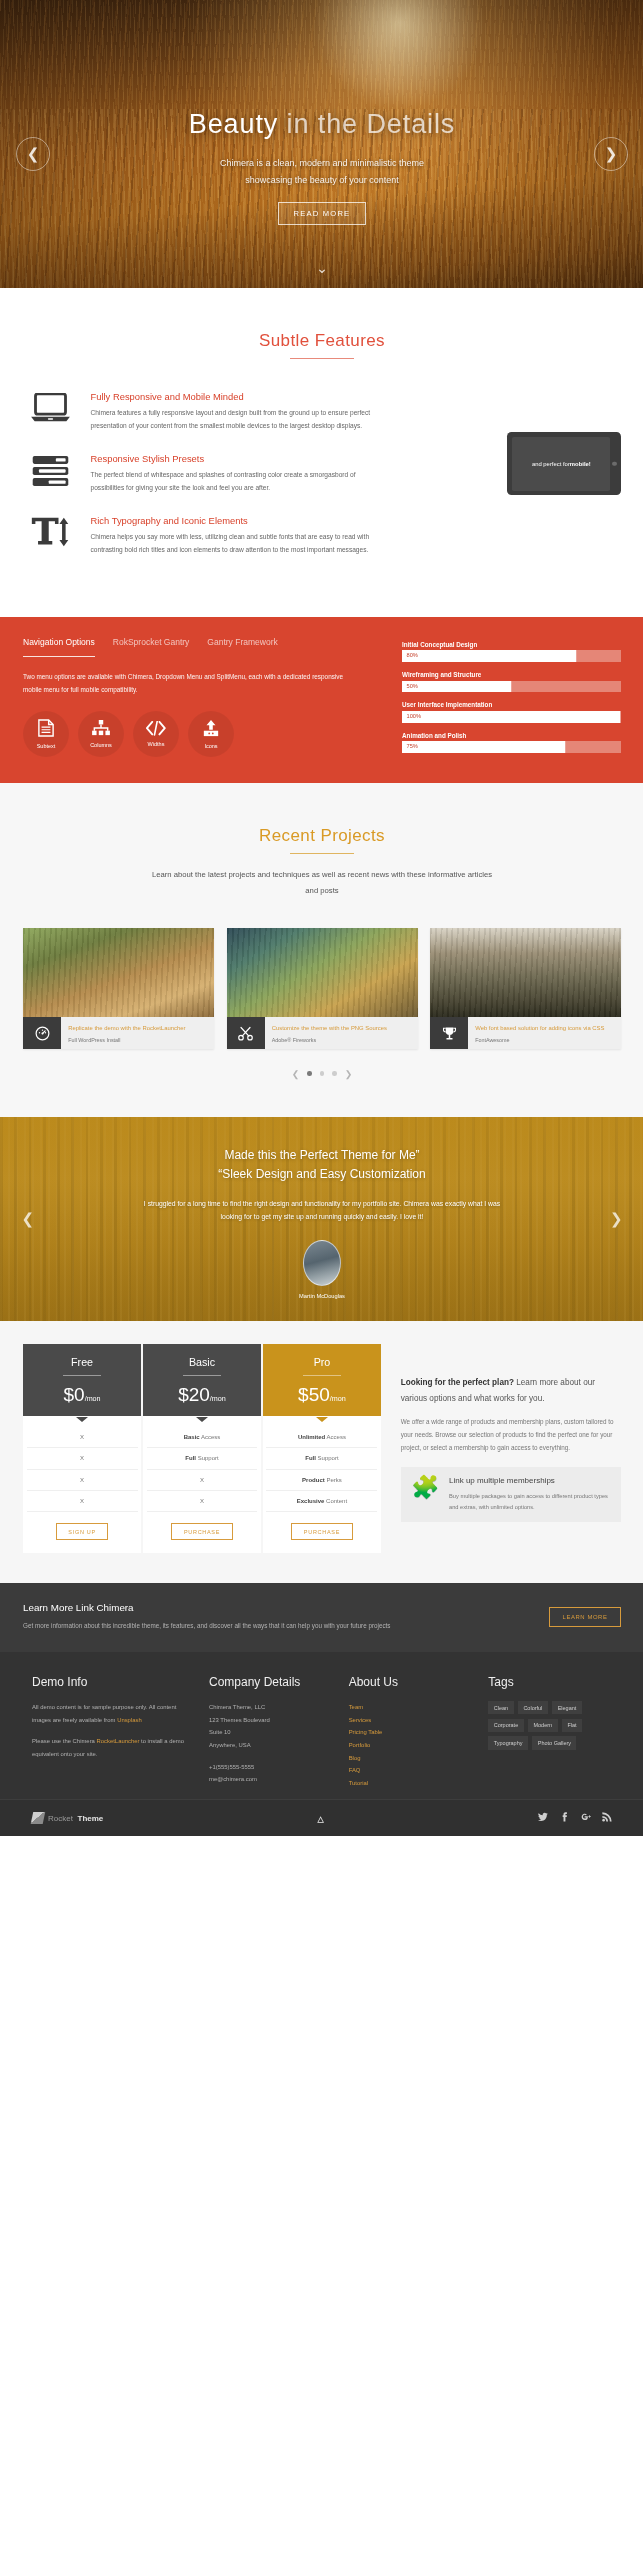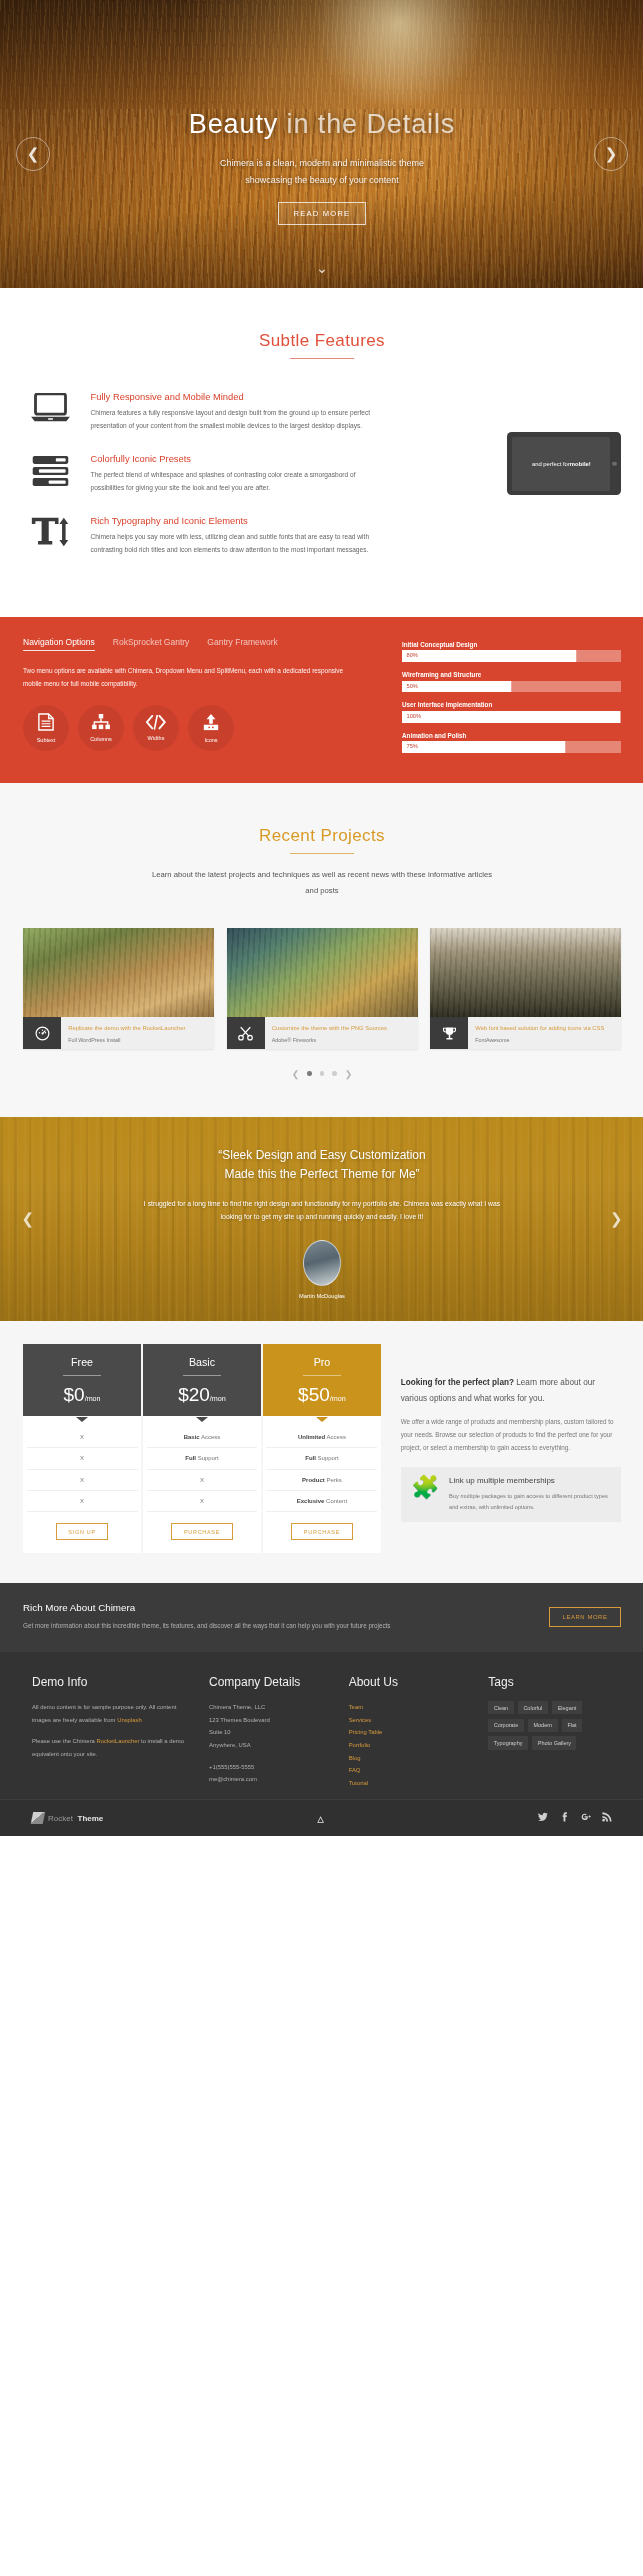--- a/index.html
+++ b/index.html
@@ -104,21 +104,21 @@
     flex:1; height:100%; background:#4b4b4b; border-radius:1.8px;
     display:flex; align-items:center; justify-content:center;
     color:#fff; font-size:5.9px;
   }
   .tablet .cam { position:absolute; right:4.5px; top:50%; transform:translateY(-50%); width:4.5px; height:4.5px; border-radius:50%; background:#6b6b6b; }
 
   
   .redpanel { background: #d8452f; color: #fff; padding: 19.7px 23px 21.5px; display:flex; gap: 18px; }
   .rp-left { width: 361px; }
   .rp-tabs { display: flex; gap: 18px; font-size: 8.5px; }
-  .rp-tab { color: rgba(255,255,255,.68); cursor: pointer; padding-bottom: 3px; font-weight:300;}
+  .rp-tab { color: rgba(255,255,255,.68); cursor: pointer; padding-bottom: 9px; font-weight:300;}
   .rp-tab.active { color: #fff; border-bottom: 0.9px solid rgba(255,255,255,.85); }
   .rp-body { margin-top: 14.3px; font-size: 6.4px; line-height: 2.0; color: rgba(255,255,255,.95); max-width: 331px;}
   .rp-icons { display: flex; gap: 9px; margin-top: 14.3px; }
   .rp-ico {
     width: 46px; height: 46px; border-radius: 50%; background: rgba(0,0,0,.07);
     display: flex; flex-direction: column; align-items: center; justify-content: center;
     gap: 2.7px; cursor: pointer;
   }
   .rp-ico .lbl { font-size: 5.5px; color: #fff; }
   .rp-right { flex: 1; padding-top: 3.6px; }
@@ -300,21 +300,21 @@
             <svg width="41" height="32" viewBox="0 0 46 36" aria-hidden="true">
               <rect x="3" y="1" width="40" height="9" rx="2" fill="#3b3b3b"></rect>
               <rect x="29" y="3.6" width="11" height="3.8" rx="1" fill="#fff"></rect>
               <rect x="3" y="13.5" width="40" height="9" rx="2" fill="#3b3b3b"></rect>
               <rect x="10" y="16.1" width="30" height="3.8" rx="1" fill="#fff"></rect>
               <rect x="3" y="26" width="40" height="9" rx="2" fill="#3b3b3b"></rect>
               <rect x="21" y="28.6" width="19" height="3.8" rx="1" fill="#fff"></rect>
             </svg>
           </div>
           <div>
-            <div class="feat-h">Colorfully Iconic Presets</div>
+            <div class="feat-h">Responsive Stylish Presets</div>
             <div class="feat-p">The perfect blend of whitespace and splashes of contrasting color create a smorgasbord of possibilities for giving your site the look and feel you are after.</div>
           </div>
         </div>
 
         <div class="feat-row">
           <div class="feat-ico">
             <svg width="41" height="32" viewBox="0 0 46 36" aria-hidden="true">
               <path d="M2 2 h30 v7 h-4 V6 h-7 v22 h4 v4 H9 v-4 h4 V6 H6 v3 H2 Z" fill="#3b3b3b"></path>
               <path d="M38 2 l5 7 h-3 v18 h3 l-5 7 -5 -7 h3 V9 h-3 Z" fill="#3b3b3b"></path>
             </svg>
@@ -502,22 +502,22 @@
     </div>
   </section>
 
   <section class="testi">
     <div class="testi-trees"></div>
     <div class="testi-fade"></div>
     <div class="testi-arrow l">❮</div>
     <div class="testi-arrow r">❯</div>
     <div class="testi-in">
       <div class="testi-q">
+        <div>Made this the Perfect Theme for Me”</div>
         <div>“Sleek Design and Easy Customization</div>
-        <div>Made this the Perfect Theme for Me”</div>
       </div>
       <div class="testi-b">I struggled for a long time to find the right design and functionality for my portfolio site. Chimera was exactly what I was looking for to get my site up and running quickly and easily. I love it!</div>
       <div class="avatar"></div>
       <div class="testi-name">Martin McDouglas</div>
     </div>
   </section>
 
   <section class="pricing">
     <div class="plans">
 
@@ -583,21 +583,21 @@
         <div>
           <div class="t">Link up multiple memberships</div>
           <div class="d">Buy multiple packages to gain access to different product types and extras, with unlimited options.</div>
         </div>
       </div>
     </div>
   </section>
 
   <section class="cta">
     <div>
-      <div class="cta-t">Rich More About Chimera</div>
+      <div class="cta-t">Learn More Link Chimera</div>
       <div class="cta-p">Get more information about this incredible theme, its features, and discover all the ways that it can help you with your future projects</div>
     </div>
     <div class="cta-btn">LEARN MORE</div>
   </section>
 
   <footer class="footer">
     <div class="fcol w1">
       <div class="f-h">Demo Info</div>
       <div class="f-p">
         <span>All demo content is for sample purpose only. All content images are freely available from </span><a>Unsplash</a>

